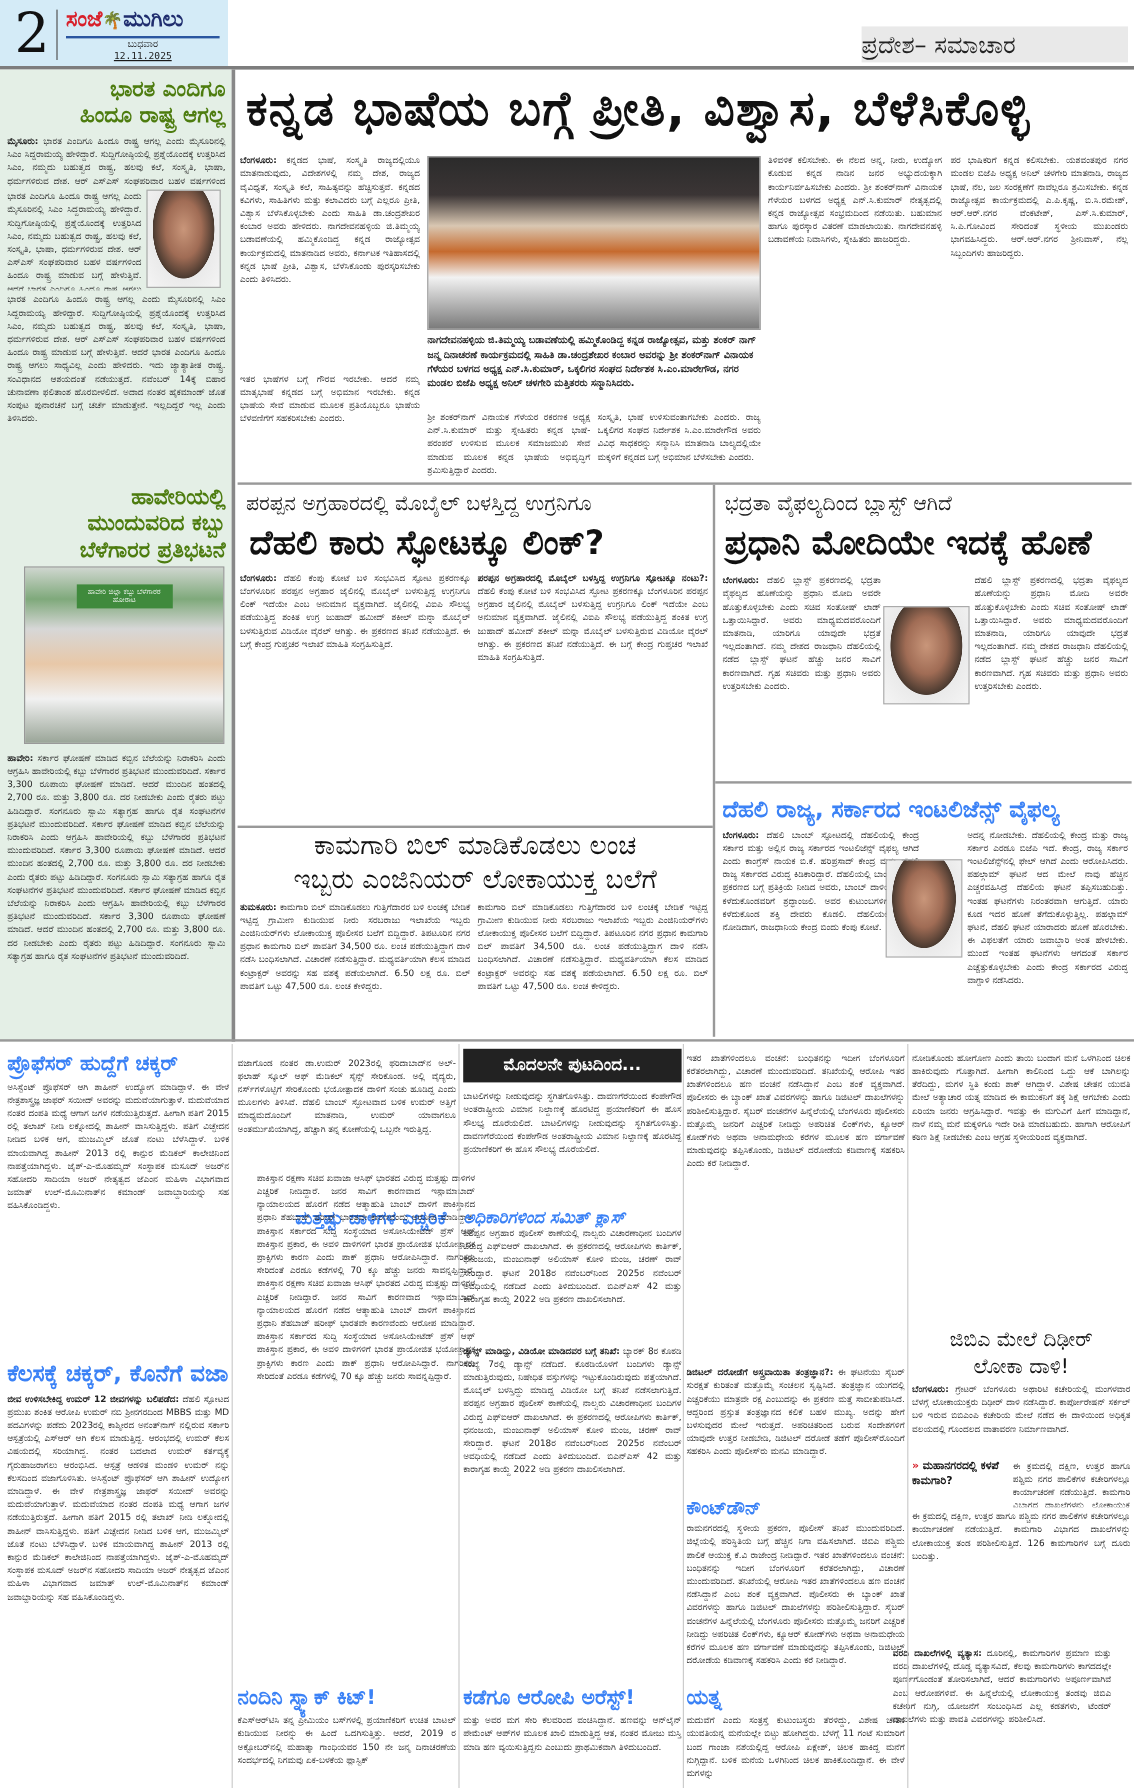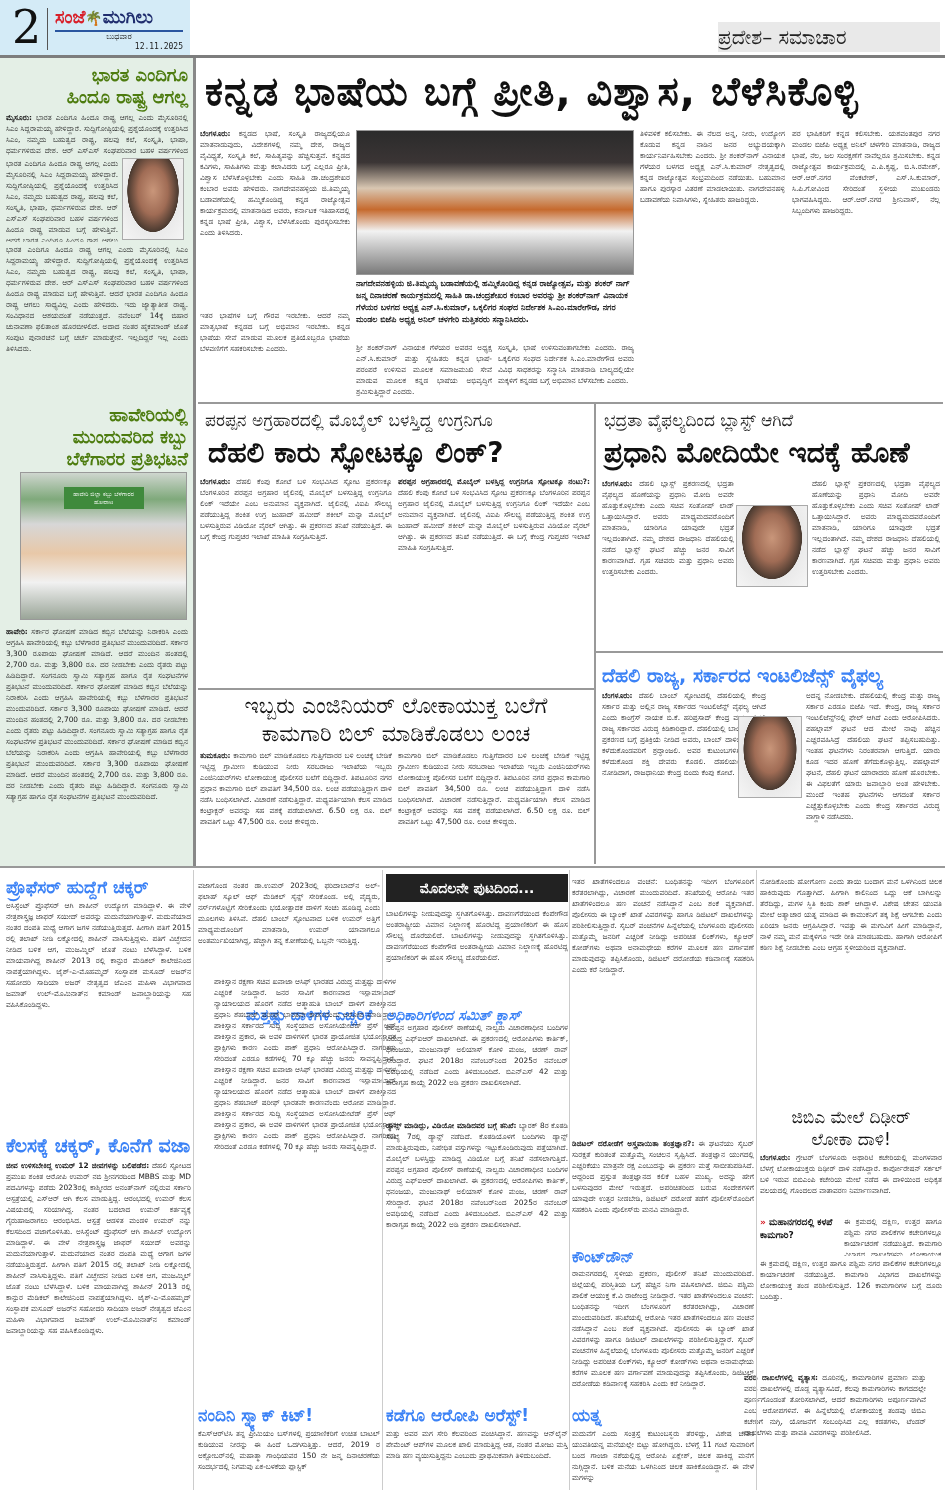--- a/index.html
+++ b/index.html
@@ -8,21 +8,21 @@
   .abs { position: absolute; }
   .masthead { left: 0; top: 0; width: 190px; height: 55px; background: #d4ebf7; }
   .page-no { left: 12px; top: 2px; font-family: "DejaVu Serif", serif; font-size: 46px; line-height: 50px; color: #111; }
   .vsep { left: 47px; top: 8px; width: 1px; height: 42px; background: #555; }
   .logo { left: 55px; top: 6px; font-size: 18px; font-weight: bold; line-height: 22px; }
   .logo .l1 { color: #d8202a; }
   .logo .l2 { color: #1f2d6e; }
   .logo .sun { color: #e6a21a; font-size: 14px; }
   .logo-line { left: 55px; top: 30px; width: 128px; height: 2px; background: #2a56a0; }
   .weekday { left: 55px; top: 32px; width: 128px; text-align: center; font-size: 8px; }
-  .date { left: 55px; top: 42px; width: 128px; text-align: right; font-size: 8px; font-family: "DejaVu Sans Mono", monospace; }
+  .date { left: 55px; top: 42px; width: 128px; text-align: center; font-size: 8px; font-family: "DejaVu Sans Mono", monospace; text-decoration: underline; }
   .section-label { left: 718px; top: 22px; width: 222px; height: 30px; background: #e9e9e9; font-size: 20px; line-height: 30px; color: #222; }
   .top-rule { left: 0; top: 55px; width: 945px; height: 3px; background: #7d7d7d; }
   .side-box { left: 0; top: 58px; width: 193px; height: 810px; background: #e4efe6; }
   .side-divider { left: 193px; top: 58px; width: 3px; height: 810px; background: #888; }
   .hl-side { font-weight: bold; font-size: 18px; line-height: 22px; text-align: right; color: #4d7c0f; }
   .body-text { font-size: 7.4px; line-height: 11px; color: #222; text-align: justify; overflow: hidden; }
   .body-text b { font-weight: bold; }
   .photo-stage { background: linear-gradient(180deg,#2b2b2b 0%,#3b3535 22%,#d9c7b2 40%,#c66a2e 55%,#f2f2f2 70%,#7a7a7a 100%); }
   .photo-farm { background: linear-gradient(180deg,#cfd6cf 0%,#7fa97b 18%,#d7d7d7 35%,#e8c8a8 55%,#f1f1f1 75%,#9aa598 100%); }
   .photo-face { background: radial-gradient(ellipse at 50% 40%, #c9967a 0%, #a06c55 35%, #4a3a30 60%, #eaeaea 61%, #f5f5f5 100%); border: 1px solid #aaa; }
@@ -89,21 +89,21 @@
 <div class="abs body-text" style="left:200px;top:128px;width:150px;height:180px;">
   <b>ಬೆಂಗಳೂರು:</b>
   <span>ಕನ್ನಡದ ಭಾಷೆ, ಸಂಸ್ಕೃತಿ ರಾಜ್ಯದಲ್ಲಿಯೂ ಮಾತನಾಡುವುದು, ವಿದೇಶಗಳಲ್ಲಿ ನಮ್ಮ ದೇಶ, ರಾಜ್ಯದ ವೈವಿಧ್ಯತೆ, ಸಂಸ್ಕೃತಿ ಕಲೆ, ಸಾಹಿತ್ಯವನ್ನು ಹೆಚ್ಚಿಸುತ್ತವೆ. ಕನ್ನಡದ ಕವಿಗಳು, ಸಾಹಿತಿಗಳು ಮತ್ತು ಕಲಾವಿದರು ಬಗ್ಗೆ ಎಲ್ಲರೂ ಪ್ರೀತಿ, ವಿಶ್ವಾಸ ಬೆಳೆಸಿಕೊಳ್ಳಬೇಕು ಎಂದು ಸಾಹಿತಿ ಡಾ.ಚಂದ್ರಶೇಖರ ಕಂಬಾರ ಅವರು ಹೇಳಿದರು. ನಾಗದೇವನಹಳ್ಳಿಯ ಜಿ.ತಿಮ್ಮಯ್ಯ ಬಡಾವಣೆಯಲ್ಲಿ ಹಮ್ಮಿಕೊಂಡಿದ್ದ ಕನ್ನಡ ರಾಜ್ಯೋತ್ಸವ ಕಾರ್ಯಕ್ರಮದಲ್ಲಿ ಮಾತನಾಡಿದ ಅವರು, ಕರ್ನಾಟಕ ಇತಿಹಾಸದಲ್ಲಿ ಕನ್ನಡ ಭಾಷೆ ಪ್ರೀತಿ, ವಿಶ್ವಾಸ, ಬೆಳೆಸಿಕೊಂಡು ಪುರಸ್ಕರಿಸಬೇಕು ಎಂದು ತಿಳಿಸಿದರು.</span>
 </div>
 <div class="abs body-text" style="left:200px;top:310px;width:150px;height:88px;">
   <span>ಇತರ ಭಾಷೆಗಳ ಬಗ್ಗೆ ಗೌರವ ಇರಬೇಕು. ಆದರೆ ನಮ್ಮ ಮಾತೃಭಾಷೆ ಕನ್ನಡದ ಬಗ್ಗೆ ಅಭಿಮಾನ ಇರಬೇಕು. ಕನ್ನಡ ಭಾಷೆಯ ಸೇವೆ ಮಾಡುವ ಮೂಲಕ ಪ್ರತಿಯೊಬ್ಬರೂ ಭಾಷೆಯ ಬೆಳವಣಿಗೆಗೆ ಸಹಕರಿಸಬೇಕು ಎಂದರು.</span>
 </div>
 <div class="abs photo-stage" style="left:356px;top:130px;width:278px;height:145px;border:1px solid #999;" title="ಕನ್ನಡ ರಾಜ್ಯೋತ್ಸವ ಸನ್ಮಾನ ಕಾರ್ಯಕ್ರಮ"></div>
 <div class="abs caption" style="left:356px;top:278px;width:278px;height:62px;overflow:hidden;">ನಾಗದೇವನಹಳ್ಳಿಯ ಜಿ.ತಿಮ್ಮಯ್ಯ ಬಡಾವಣೆಯಲ್ಲಿ ಹಮ್ಮಿಕೊಂಡಿದ್ದ ಕನ್ನಡ ರಾಜ್ಯೋತ್ಸವ, ಮತ್ತು ಶಂಕರ್ ನಾಗ್ ಜನ್ಮ ದಿನಾಚರಣೆ ಕಾರ್ಯಕ್ರಮದಲ್ಲಿ ಸಾಹಿತಿ ಡಾ.ಚಂದ್ರಶೇಖರ ಕಂಬಾರ ಅವರನ್ನು ಶ್ರೀ ಶಂಕರ್‌ನಾಗ್ ವಿನಾಯಕ ಗೆಳೆಯರ ಬಳಗದ ಅಧ್ಯಕ್ಷ ಎನ್.ಸಿ.ಕುಮಾರ್, ಒಕ್ಕಲಿಗರ ಸಂಘದ ನಿರ್ದೇಶಕ ಸಿ.ಎಂ.ಮಾರೇಗೌಡ, ನಗರ ಮಂಡಲ ಬಿಜೆಪಿ ಅಧ್ಯಕ್ಷ ಅನಿಲ್ ಚಳಗೇರಿ ಮತ್ತಿತರರು ಸನ್ಮಾನಿಸಿದರು.</div>
 <div class="abs body-text" style="left:356px;top:342px;width:136px;height:56px;">
-  <span>ಶ್ರೀ ಶಂಕರ್‌ನಾಗ್ ವಿನಾಯಕ ಗೆಳೆಯರ ಅವರನ ಅಧ್ಯಕ್ಷ ಎನ್.ಸಿ.ಕುಮಾರ್ ಮತ್ತು ಸ್ನೇಹಿತರು ಕನ್ನಡ ಭಾಷೆ-ಪರಂಪರೆ ಉಳಿಸುವ ಮೂಲಕ ಸಮಾಜಮುಖಿ ಸೇವೆ ಮಾಡುವ ಮೂಲಕ ಕನ್ನಡ ಭಾಷೆಯ ಅಭಿವೃದ್ಧಿಗೆ ಶ್ರಮಿಸುತ್ತಿದ್ದಾರೆ ಎಂದರು.</span>
+  <span>ಶ್ರೀ ಶಂಕರ್‌ನಾಗ್ ವಿನಾಯಕ ಗೆಳೆಯರ ರಕರಣಕ ಅಧ್ಯಕ್ಷ ಎನ್.ಸಿ.ಕುಮಾರ್ ಮತ್ತು ಸ್ನೇಹಿತರು ಕನ್ನಡ ಭಾಷೆ-ಪರಂಪರೆ ಉಳಿಸುವ ಮೂಲಕ ಸಮಾಜಮುಖಿ ಸೇವೆ ಮಾಡುವ ಮೂಲಕ ಕನ್ನಡ ಭಾಷೆಯ ಅಭಿವೃದ್ಧಿಗೆ ಶ್ರಮಿಸುತ್ತಿದ್ದಾರೆ ಎಂದರು.</span>
 </div>
 <div class="abs body-text" style="left:498px;top:342px;width:136px;height:56px;">
   <span>ಸಂಸ್ಕೃತಿ, ಭಾಷೆ ಉಳಿಸುವಂತಾಗಬೇಕು ಎಂದರು. ರಾಜ್ಯ ಒಕ್ಕಲಿಗರ ಸಂಘದ ನಿರ್ದೇಶಕ ಸಿ.ಎಂ.ಮಾರೇಗೌಡ ಅವರು ವಿವಿಧ ಸಾಧಕರನ್ನು ಸನ್ಮಾನಿಸಿ ಮಾತನಾಡಿ ಬಾಲ್ಯದಲ್ಲಿಯೇ ಮಕ್ಕಳಿಗೆ ಕನ್ನಡದ ಬಗ್ಗೆ ಅಭಿಮಾನ ಬೆಳೆಸಬೇಕು ಎಂದರು.</span>
 </div>
 <div class="abs body-text" style="left:640px;top:128px;width:145px;height:270px;">
   <span>ತಿಳಿವಳಿಕೆ ಕಲಿಸಬೇಕು. ಈ ನೆಲದ ಅನ್ನ, ನೀರು, ಉದ್ಯೋಗ ಕೊಡುವ ಕನ್ನಡ ನಾಡಿನ ಜನರ ಅಭ್ಯುದಯಕ್ಕಾಗಿ ಕಾರ್ಯನಿರ್ವಹಿಸಬೇಕು ಎಂದರು. ಶ್ರೀ ಶಂಕರ್‌ನಾಗ್ ವಿನಾಯಕ ಗೆಳೆಯರ ಬಳಗದ ಅಧ್ಯಕ್ಷ ಎನ್.ಸಿ.ಕುಮಾರ್ ನೇತೃತ್ವದಲ್ಲಿ ಕನ್ನಡ ರಾಜ್ಯೋತ್ಸವ ಸಂಭ್ರಮದಿಂದ ನಡೆಯಿತು. ಬಹುಮಾನ ಹಾಗೂ ಪುರಸ್ಕಾರ ವಿತರಣೆ ಮಾಡಲಾಯಿತು. ನಾಗದೇವನಹಳ್ಳಿ ಬಡಾವಣೆಯ ನಿವಾಸಿಗಳು, ಸ್ನೇಹಿತರು ಹಾಜರಿದ್ದರು.</span>
 </div>
 <div class="abs body-text" style="left:792px;top:128px;width:148px;height:270px;">
   <span>ಪರ ಭಾಷಿಕರಿಗೆ ಕನ್ನಡ ಕಲಿಸಬೇಕು. ಯಶವಂತಪುರ ನಗರ ಮಂಡಲ ಬಿಜೆಪಿ ಅಧ್ಯಕ್ಷ ಅನಿಲ್ ಚಳಗೇರಿ ಮಾತನಾಡಿ, ರಾಜ್ಯದ ಭಾಷೆ, ನೆಲ, ಜಲ ಸಂರಕ್ಷಣೆಗೆ ನಾವೆಲ್ಲರೂ ಶ್ರಮಿಸಬೇಕು. ಕನ್ನಡ ರಾಜ್ಯೋತ್ಸವ ಕಾರ್ಯಕ್ರಮದಲ್ಲಿ ಎ.ಪಿ.ಕೃಷ್ಣ, ಬಿ.ಸಿ.ರಮೇಶ್, ಆರ್.ಆರ್.ನಗರ ವೆಂಕಟೇಶ್, ಎಸ್.ಸಿ.ಕುಮಾರ್, ಸಿ.ಪಿ.ಗೋವಿಂದ ಸೇರಿದಂತೆ ಸ್ಥಳೀಯ ಮುಖಂಡರು ಭಾಗವಹಿಸಿದ್ದರು. ಆರ್.ಆರ್.ನಗರ ಶ್ರೀನಿವಾಸ್, ನೆಲ್ಲ ಸಿಬ್ಬಂದಿಗಳು ಹಾಜರಿದ್ದರು.</span>
 </div>
@@ -116,22 +116,22 @@
   <span>ದೆಹಲಿ ಕೆಂಪು ಕೋಟೆ ಬಳಿ ಸಂಭವಿಸಿದ ಸ್ಫೋಟ ಪ್ರಕರಣಕ್ಕೂ ಬೆಂಗಳೂರಿನ ಪರಪ್ಪನ ಅಗ್ರಹಾರ ಜೈಲಿನಲ್ಲಿ ಮೊಬೈಲ್ ಬಳಸುತ್ತಿದ್ದ ಉಗ್ರನಿಗೂ ಲಿಂಕ್ ಇದೆಯೇ ಎಂಬ ಅನುಮಾನ ವ್ಯಕ್ತವಾಗಿದೆ. ಜೈಲಿನಲ್ಲಿ ವಿಐಪಿ ಸೌಲಭ್ಯ ಪಡೆಯುತ್ತಿದ್ದ ಶಂಕಿತ ಉಗ್ರ ಜುಹಾದ್ ಹಮೀದ್ ಶಕೀಲ್ ಮನ್ನಾ ಮೊಬೈಲ್ ಬಳಸುತ್ತಿರುವ ವಿಡಿಯೋ ವೈರಲ್ ಆಗಿತ್ತು. ಈ ಪ್ರಕರಣದ ತನಿಖೆ ನಡೆಯುತ್ತಿದೆ. ಈ ಬಗ್ಗೆ ಕೇಂದ್ರ ಗುಪ್ತಚರ ಇಲಾಖೆ ಮಾಹಿತಿ ಸಂಗ್ರಹಿಸುತ್ತಿದೆ.</span>
 </div>
 <div class="abs body-text" style="left:398px;top:476px;width:192px;height:208px;">
   <b>ಪರಪ್ಪನ ಅಗ್ರಹಾರದಲ್ಲಿ ಮೊಬೈಲ್ ಬಳಸ್ತಿದ್ದ ಉಗ್ರನಿಗೂ ಸ್ಫೋಟಕ್ಕೂ ನಂಟು?:</b>
   <span>ದೆಹಲಿ ಕೆಂಪು ಕೋಟೆ ಬಳಿ ಸಂಭವಿಸಿದ ಸ್ಫೋಟ ಪ್ರಕರಣಕ್ಕೂ ಬೆಂಗಳೂರಿನ ಪರಪ್ಪನ ಅಗ್ರಹಾರ ಜೈಲಿನಲ್ಲಿ ಮೊಬೈಲ್ ಬಳಸುತ್ತಿದ್ದ ಉಗ್ರನಿಗೂ ಲಿಂಕ್ ಇದೆಯೇ ಎಂಬ ಅನುಮಾನ ವ್ಯಕ್ತವಾಗಿದೆ. ಜೈಲಿನಲ್ಲಿ ವಿಐಪಿ ಸೌಲಭ್ಯ ಪಡೆಯುತ್ತಿದ್ದ ಶಂಕಿತ ಉಗ್ರ ಜುಹಾದ್ ಹಮೀದ್ ಶಕೀಲ್ ಮನ್ನಾ ಮೊಬೈಲ್ ಬಳಸುತ್ತಿರುವ ವಿಡಿಯೋ ವೈರಲ್ ಆಗಿತ್ತು. ಈ ಪ್ರಕರಣದ ತನಿಖೆ ನಡೆಯುತ್ತಿದೆ. ಈ ಬಗ್ಗೆ ಕೇಂದ್ರ ಗುಪ್ತಚರ ಇಲಾಖೆ ಮಾಹಿತಿ ಸಂಗ್ರಹಿಸುತ್ತಿದೆ.</span>
 </div>
 <div class="abs vrule" style="left:594px;top:404px;height:460px;"></div>
 <div class="abs hrule" style="left:198px;top:688px;width:396px;"></div>
 
 <div class="abs hl-mid" style="left:200px;top:692px;width:392px;">
+  <div>ಕಾಮಗಾರಿ ಬಿಲ್ ಮಾಡಿಕೊಡಲು ಲಂಚ</div>
   <div>ಇಬ್ಬರು ಎಂಜಿನಿಯರ್ ಲೋಕಾಯುಕ್ತ ಬಲೆಗೆ</div>
-  <div>ಕಾಮಗಾರಿ ಬಿಲ್ ಮಾಡಿಕೊಡಲು ಲಂಚ</div>
 </div>
 <div class="abs body-text" style="left:200px;top:750px;width:192px;height:112px;">
   <b>ತುಮಕೂರು:</b>
   <span>ಕಾಮಗಾರಿ ಬಿಲ್ ಮಾಡಿಕೊಡಲು ಗುತ್ತಿಗೆದಾರರ ಬಳಿ ಲಂಚಕ್ಕೆ ಬೇಡಿಕೆ ಇಟ್ಟಿದ್ದ ಗ್ರಾಮೀಣ ಕುಡಿಯುವ ನೀರು ಸರಬರಾಜು ಇಲಾಖೆಯ ಇಬ್ಬರು ಎಂಜಿನಿಯರ್‌ಗಳು ಲೋಕಾಯುಕ್ತ ಪೊಲೀಸರ ಬಲೆಗೆ ಬಿದ್ದಿದ್ದಾರೆ. ತಿಪಟೂರಿನ ನಗರ ಪ್ರಧಾನ ಕಾಮಗಾರಿ ಬಿಲ್ ಪಾವತಿಗೆ 34,500 ರೂ. ಲಂಚ ಪಡೆಯುತ್ತಿದ್ದಾಗ ದಾಳಿ ನಡೆಸಿ ಬಂಧಿಸಲಾಗಿದೆ. ವಿಚಾರಣೆ ನಡೆಸುತ್ತಿದ್ದಾರೆ. ಮಧ್ಯವರ್ತಿಯಾಗಿ ಕೆಲಸ ಮಾಡಿದ ಕಂಟ್ರಾಕ್ಟರ್ ಅವರನ್ನು ಸಹ ವಶಕ್ಕೆ ಪಡೆಯಲಾಗಿದೆ. 6.50 ಲಕ್ಷ ರೂ. ಬಿಲ್ ಪಾವತಿಗೆ ಒಟ್ಟು 47,500 ರೂ. ಲಂಚ ಕೇಳಿದ್ದರು.</span>
 </div>
 <div class="abs body-text" style="left:398px;top:750px;width:192px;height:112px;">
   <span>ಕಾಮಗಾರಿ ಬಿಲ್ ಮಾಡಿಕೊಡಲು ಗುತ್ತಿಗೆದಾರರ ಬಳಿ ಲಂಚಕ್ಕೆ ಬೇಡಿಕೆ ಇಟ್ಟಿದ್ದ ಗ್ರಾಮೀಣ ಕುಡಿಯುವ ನೀರು ಸರಬರಾಜು ಇಲಾಖೆಯ ಇಬ್ಬರು ಎಂಜಿನಿಯರ್‌ಗಳು ಲೋಕಾಯುಕ್ತ ಪೊಲೀಸರ ಬಲೆಗೆ ಬಿದ್ದಿದ್ದಾರೆ. ತಿಪಟೂರಿನ ನಗರ ಪ್ರಧಾನ ಕಾಮಗಾರಿ ಬಿಲ್ ಪಾವತಿಗೆ 34,500 ರೂ. ಲಂಚ ಪಡೆಯುತ್ತಿದ್ದಾಗ ದಾಳಿ ನಡೆಸಿ ಬಂಧಿಸಲಾಗಿದೆ. ವಿಚಾರಣೆ ನಡೆಸುತ್ತಿದ್ದಾರೆ. ಮಧ್ಯವರ್ತಿಯಾಗಿ ಕೆಲಸ ಮಾಡಿದ ಕಂಟ್ರಾಕ್ಟರ್ ಅವರನ್ನು ಸಹ ವಶಕ್ಕೆ ಪಡೆಯಲಾಗಿದೆ. 6.50 ಲಕ್ಷ ರೂ. ಬಿಲ್ ಪಾವತಿಗೆ ಒಟ್ಟು 47,500 ರೂ. ಲಂಚ ಕೇಳಿದ್ದರು.</span>
 </div>
 
 <div class="abs kicker" style="left:604px;top:408px;">ಭದ್ರತಾ ವೈಫಲ್ಯದಿಂದ ಬ್ಲಾಸ್ಟ್ ಆಗಿದೆ</div>

